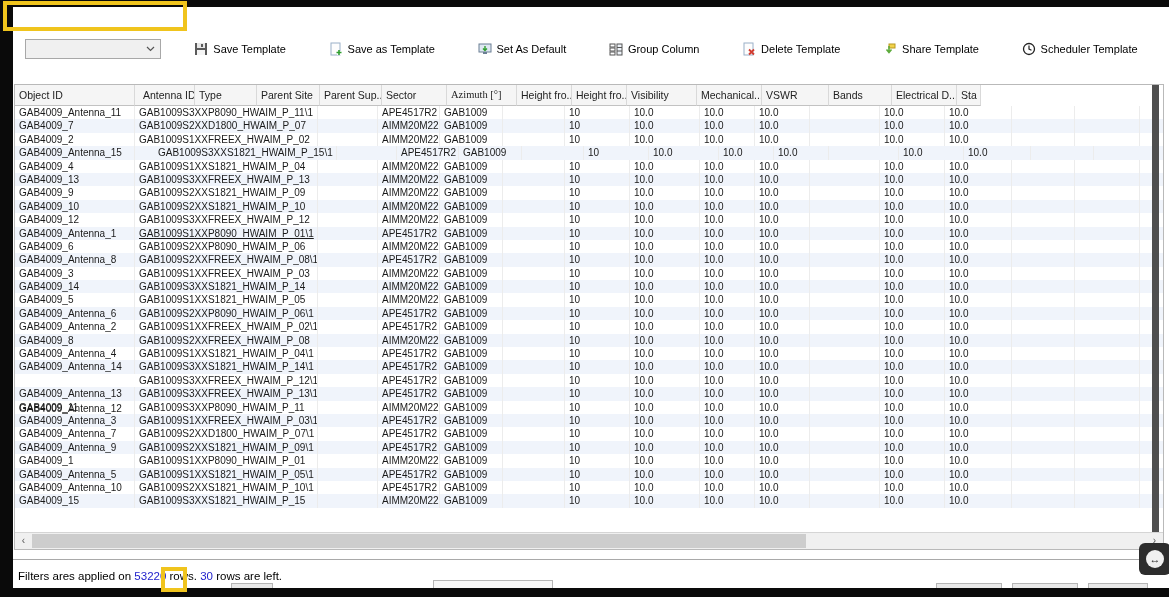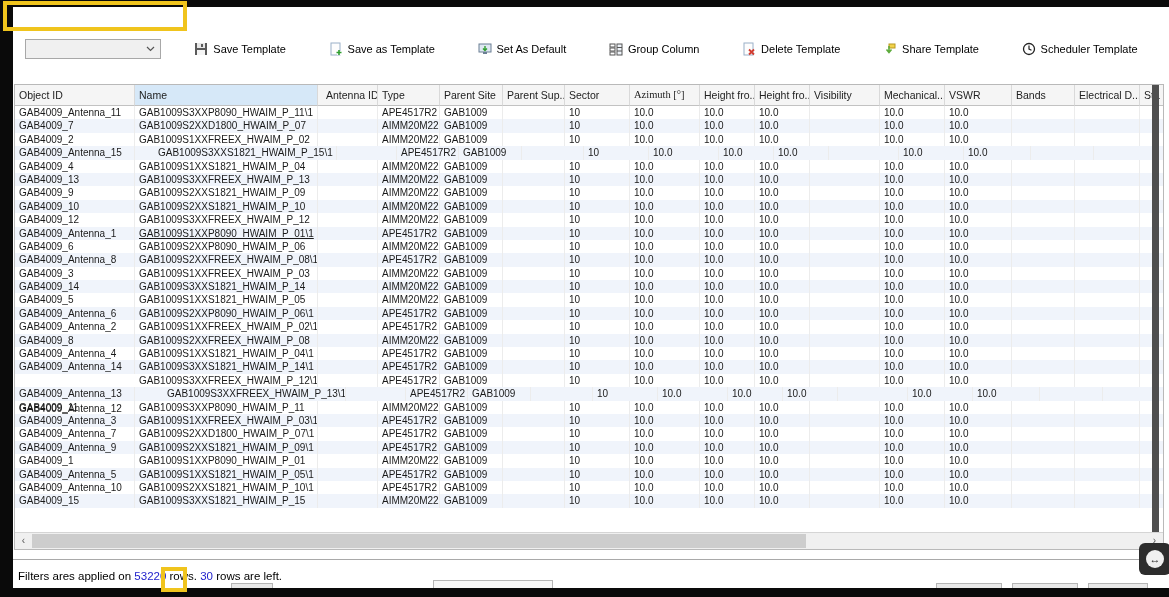--- a/index.html
+++ b/index.html
@@ -159,21 +159,20 @@
             </svg>
           <span>Scheduler Template</span>
         </div>
       </div>
     </div>
 
 
     <div class="grid">
       <div class="hdr-row" id="hdrRow">
           <div class="hdr-cell" style="width: 120px;">Object ID</div>
-          <div class="hdr-cell sorted" style="width: 183px;">Name</div>
           <div class="hdr-cell" style="width: 60px; padding-left: 8px;">Antenna ID</div>
           <div class="hdr-cell" style="width: 62px;">Type</div>
           <div class="hdr-cell" style="width: 63px;">Parent Site</div>
           <div class="hdr-cell" style="width: 62px;">Parent Sup...</div>
           <div class="hdr-cell" style="width: 65px;">Sector</div>
           <div class="hdr-cell" style="width: 70px; font-family: Liberation Serif, serif;">Azimuth [°]</div>
           <div class="hdr-cell" style="width: 55px;">Height fro...</div>
           <div class="hdr-cell" style="width: 55px;">Height fro...</div>
           <div class="hdr-cell" style="width: 70px;">Visibility</div>
           <div class="hdr-cell" style="width: 65px;">Mechanical...</div>
@@ -556,21 +555,21 @@
             <div class="t-cell" style="width: 55px;">10.0</div>
             <div class="t-cell" style="width: 70px;"></div>
             <div class="t-cell" style="width: 65px;">10.0</div>
             <div class="t-cell" style="width: 67px;">10.0</div>
             <div class="t-cell" style="width: 63px;"></div>
             <div class="t-cell" style="width: 65px;"></div>
             <div class="t-cell" style="width: 24px;"></div>
           </div>
           <div class="t-row alt">
             <div class="t-cell" style="width: 120px;">GAB4009_Antenna_13</div>
-            <div class="t-cell" style="width: 183px; margin-left: 28px;">GAB1009S3XXFREEX_HWAIM_P_13\1</div>
+            <div class="t-cell" style="width: 183px;">GAB1009S3XXFREEX_HWAIM_P_13\1</div>
             <div class="t-cell" style="width: 60px;"></div>
             <div class="t-cell" style="width: 62px;">APE4517R2</div>
             <div class="t-cell" style="width: 63px;">GAB1009</div>
             <div class="t-cell" style="width: 62px;"></div>
             <div class="t-cell" style="width: 65px;">10</div>
             <div class="t-cell" style="width: 70px;">10.0</div>
             <div class="t-cell" style="width: 55px;">10.0</div>
             <div class="t-cell" style="width: 55px;">10.0</div>
             <div class="t-cell" style="width: 70px;"></div>
             <div class="t-cell" style="width: 65px;">10.0</div>

